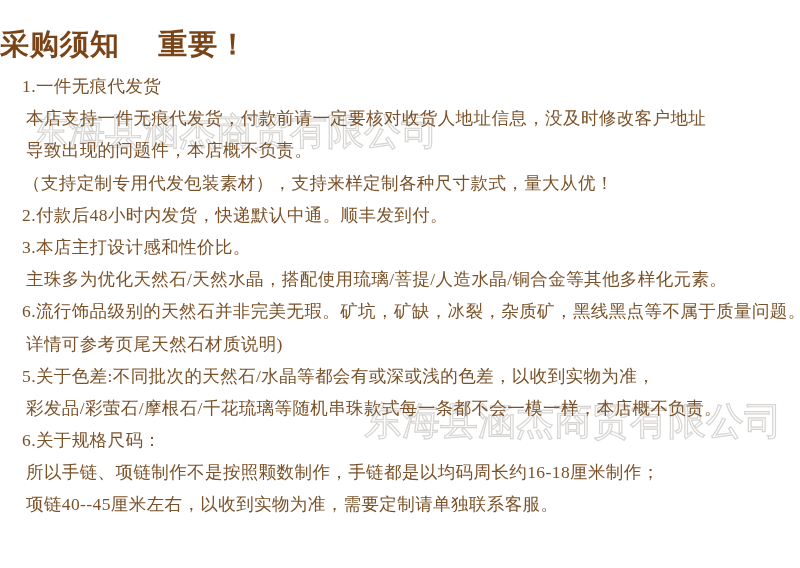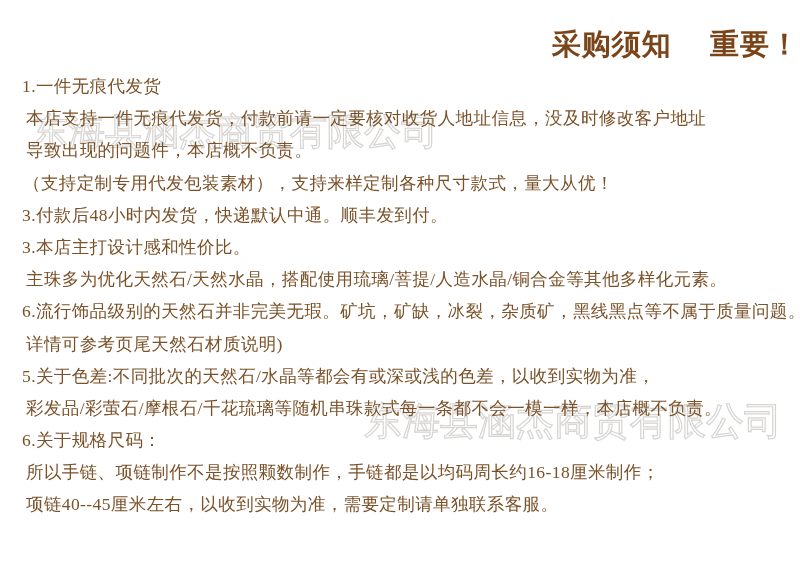--- a/index.html
+++ b/index.html
@@ -15,21 +15,21 @@
     overflow: hidden;
     font-family: "Liberation Serif", "DejaVu Serif", serif;
   }
   .page-title {
     position: absolute;
     top: 22px;
     left: 0;
     width: 100%;
     height: 44px;
     line-height: 44px;
-    text-align: right;
+    text-align: left;
     font-size: 29px;
     font-weight: bold;
     color: #7a4419;
     letter-spacing: 1px;
     z-index: 2;
   }
   .notice-body {
     position: absolute;
     top: 70px;
     left: 8px;
@@ -79,21 +79,21 @@
   <div class="watermark watermark-2">东海县涵杰商贸有限公司</div>
 
   <div class="page-title">采购须知　 重要！</div>
 
   <div class="notice-body">
 
   <div class="notice-line ind-0">1.一件无痕代发货</div>
       <div class="notice-line ind-1">本店支持一件无痕代发货，付款前请一定要核对收货人地址信息，没及时修改客户地址</div>
       <div class="notice-line ind-1">导致出现的问题件，本店概不负责。</div>
       <div class="notice-line ind-2">（支持定制专用代发包装素材），支持来样定制各种尺寸款式，量大从优！</div>
-      <div class="notice-line ind-0">3.付款后48小时内发货，快递默认中通。顺丰发到付。</div>
+      <div class="notice-line ind-0">2.付款后48小时内发货，快递默认中通。顺丰发到付。</div>
       <div class="notice-line ind-0">3.本店主打设计感和性价比。</div>
       <div class="notice-line ind-1">主珠多为优化天然石/天然水晶，搭配使用琉璃/菩提/人造水晶/铜合金等其他多样化元素。</div>
       <div class="notice-line ind-0">6.流行饰品级别的天然石并非完美无瑕。矿坑，矿缺，冰裂，杂质矿，黑线黑点等不属于质量问题。</div>
       <div class="notice-line ind-1">详情可参考页尾天然石材质说明)</div>
       <div class="notice-line ind-0">5.关于色差:不同批次的天然石/水晶等都会有或深或浅的色差，以收到实物为准，</div>
       <div class="notice-line ind-1">彩发品/彩萤石/摩根石/千花琉璃等随机串珠款式每一条都不会一模一样，本店概不负责。</div>
       <div class="notice-line ind-0">6.关于规格尺码：</div>
       <div class="notice-line ind-1">所以手链、项链制作不是按照颗数制作，手链都是以均码周长约16-18厘米制作；</div>
       <div class="notice-line ind-1">项链40--45厘米左右，以收到实物为准，需要定制请单独联系客服。</div>
     </div>

